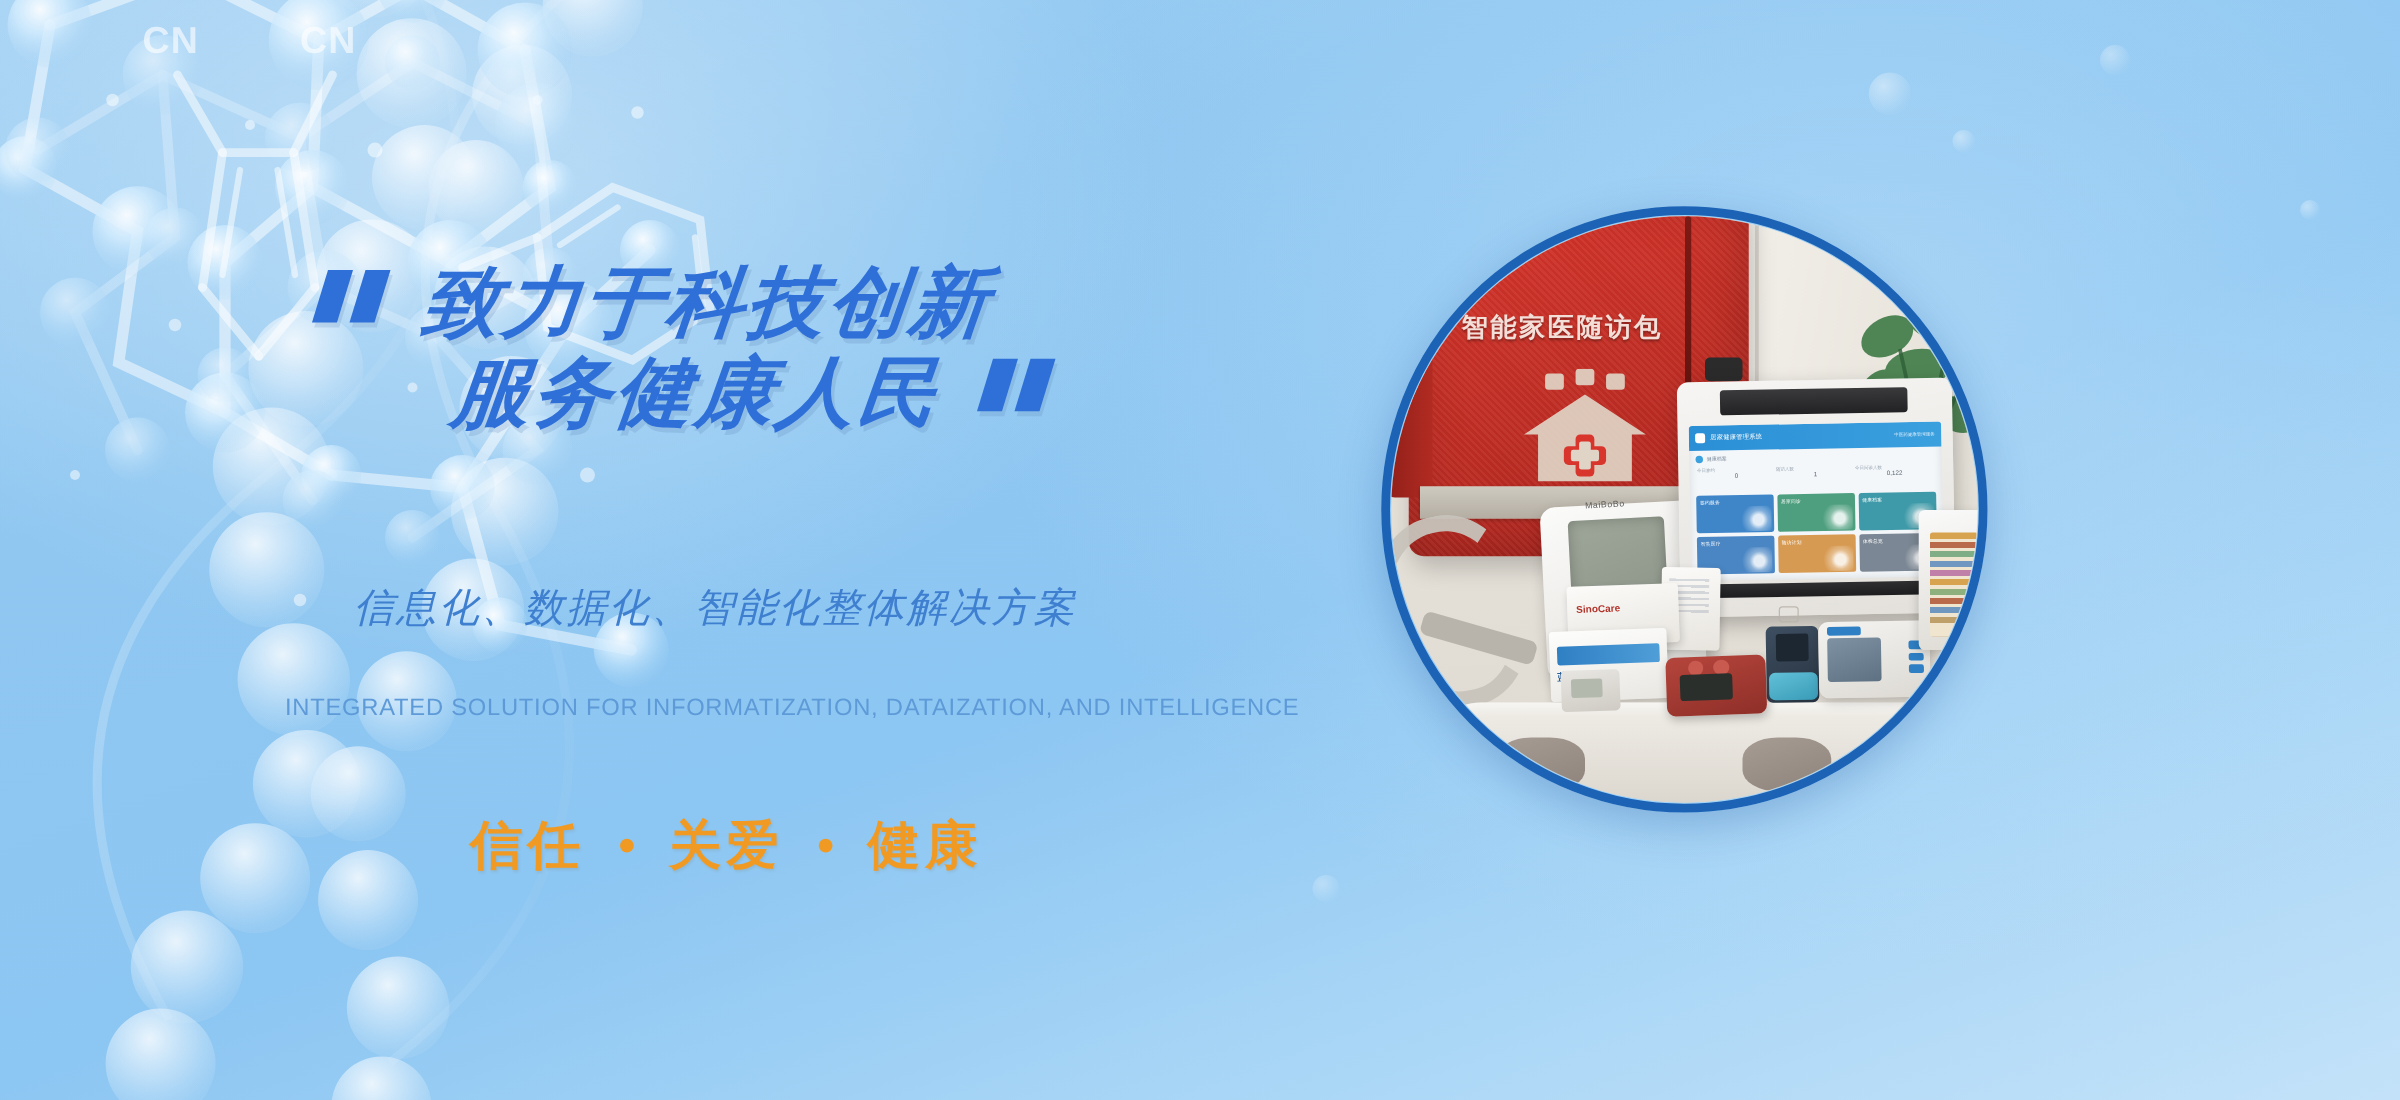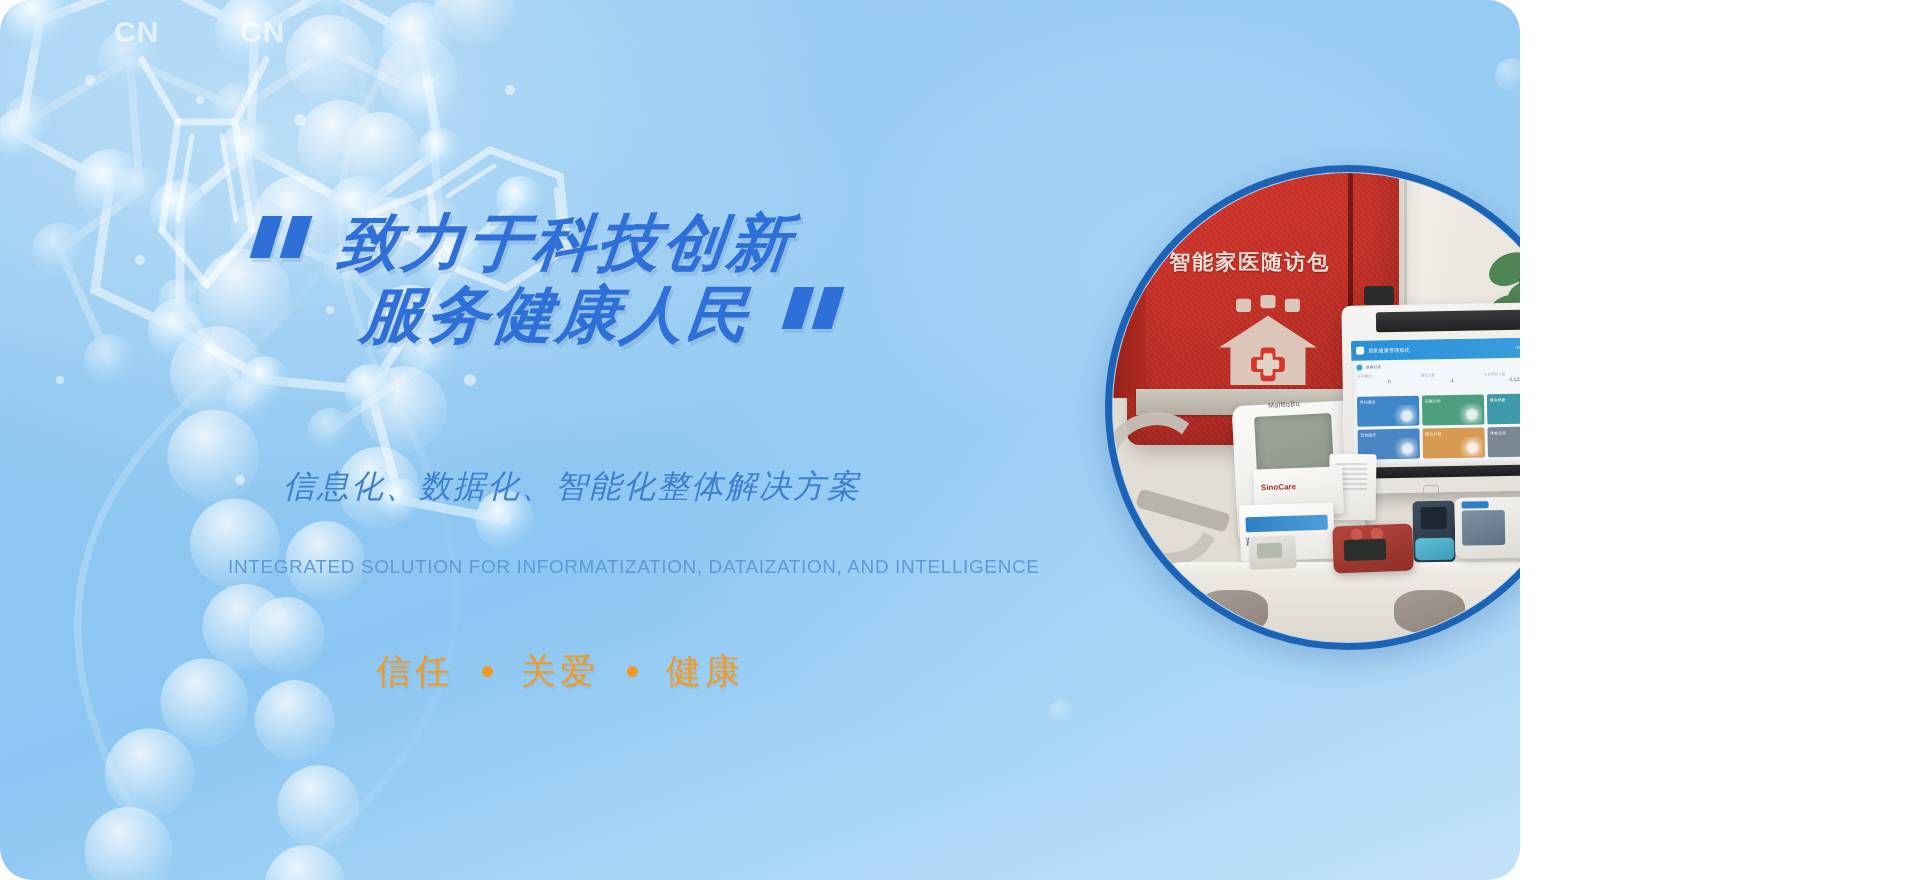--- a/index.html
+++ b/index.html
@@ -5,27 +5,26 @@
 <style>
   * { margin:0; padding:0; box-sizing:border-box; }
   html, body {
     width:1920px; height:880px;
     overflow:hidden;
     font-family:"Liberation Sans", sans-serif;
   }
 
   .banner {
     position:relative;
-    width:1520px; height:880px;
+    width:1920px; height:880px;
     overflow:hidden;
     background:
       radial-gradient(ellipse 900px 600px at 20% 18%, rgba(255,255,255,0.34) 0%, rgba(255,255,255,0) 62%),
       radial-gradient(ellipse 1100px 800px at 78% 30%, rgba(198,228,250,0.45) 0%, rgba(198,228,250,0) 65%),
       linear-gradient(160deg, #a5d2f4 0%, #8fc7f1 28%, #8cc6f2 55%, #a9d6f6 78%, #c3e2f9 100%);
-    border-radius: 32px;
   }
 
   
   .bg-layer { position:absolute; inset:0; pointer-events:none; }
 
   
   .dna { left:90px; top:-60px; width:420px; height:1000px;
          transform:rotate(11deg); opacity:.85; }
   .dna svg { width:100%; height:100%; display:block; }
 
@@ -104,21 +103,21 @@
     color:#5e9ad8;
     white-space:nowrap;
   }
 
   .tagline {
     position:absolute; left:376px; top:648px;
     display:flex; align-items:center; gap:28px;
     white-space:nowrap;
   }
   .tag-word {
-    font-size:35px; font-weight:400; letter-spacing:4px;
+    font-size:42px; font-weight:700; letter-spacing:4px;
     color:#f19a23;
     text-shadow:1px 2px 2px rgba(120,90,40,.12);
     text-align:center;
   }
   .tag-dot {
     width:11px; height:11px; border-radius:50%;
     background:#f19a23; flex:0 0 auto;
   }
 
   

